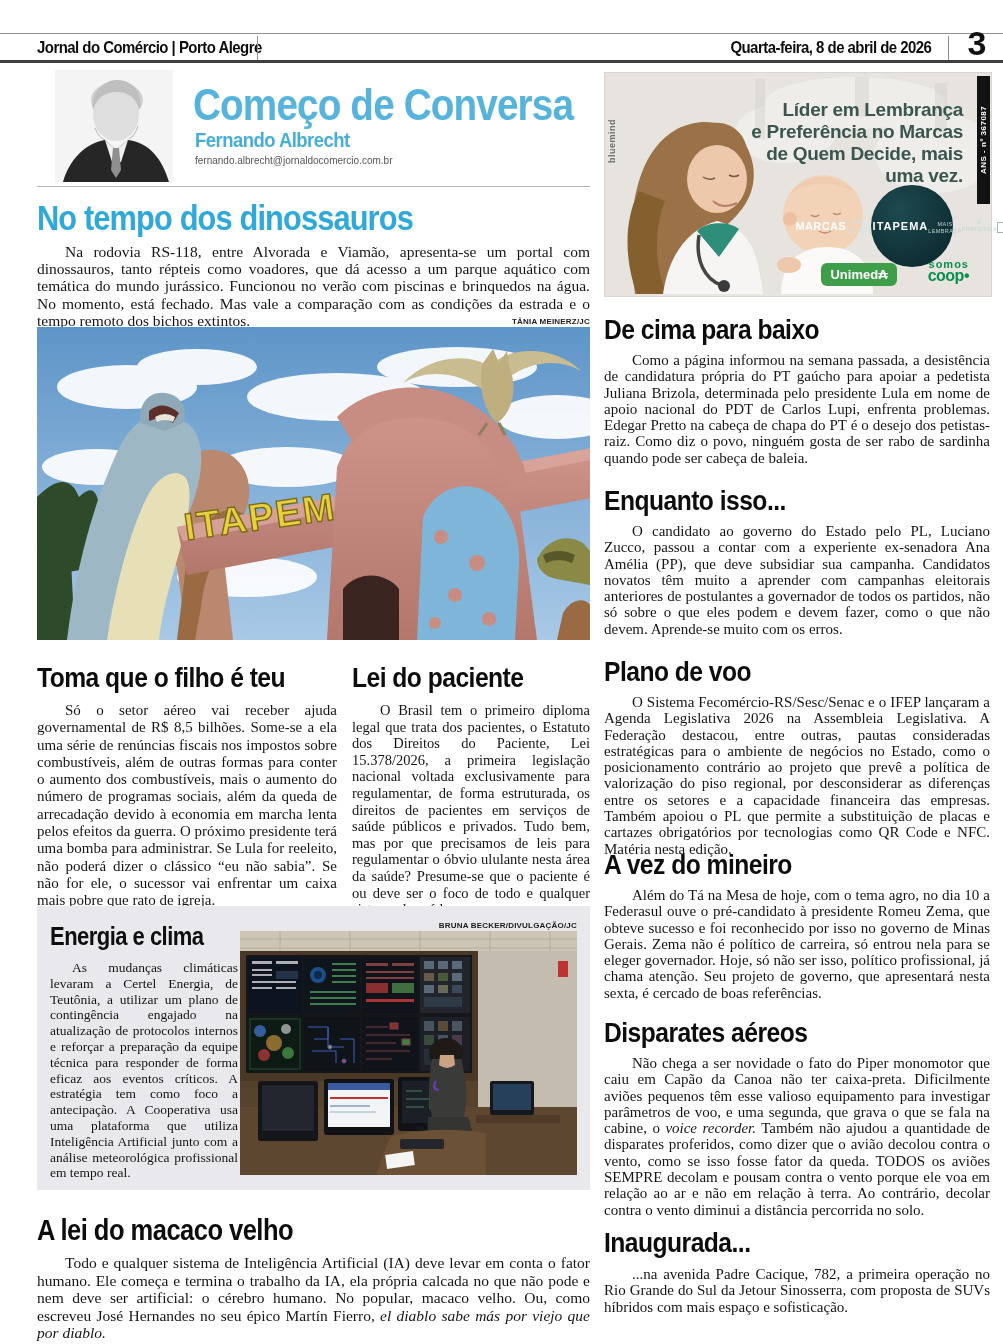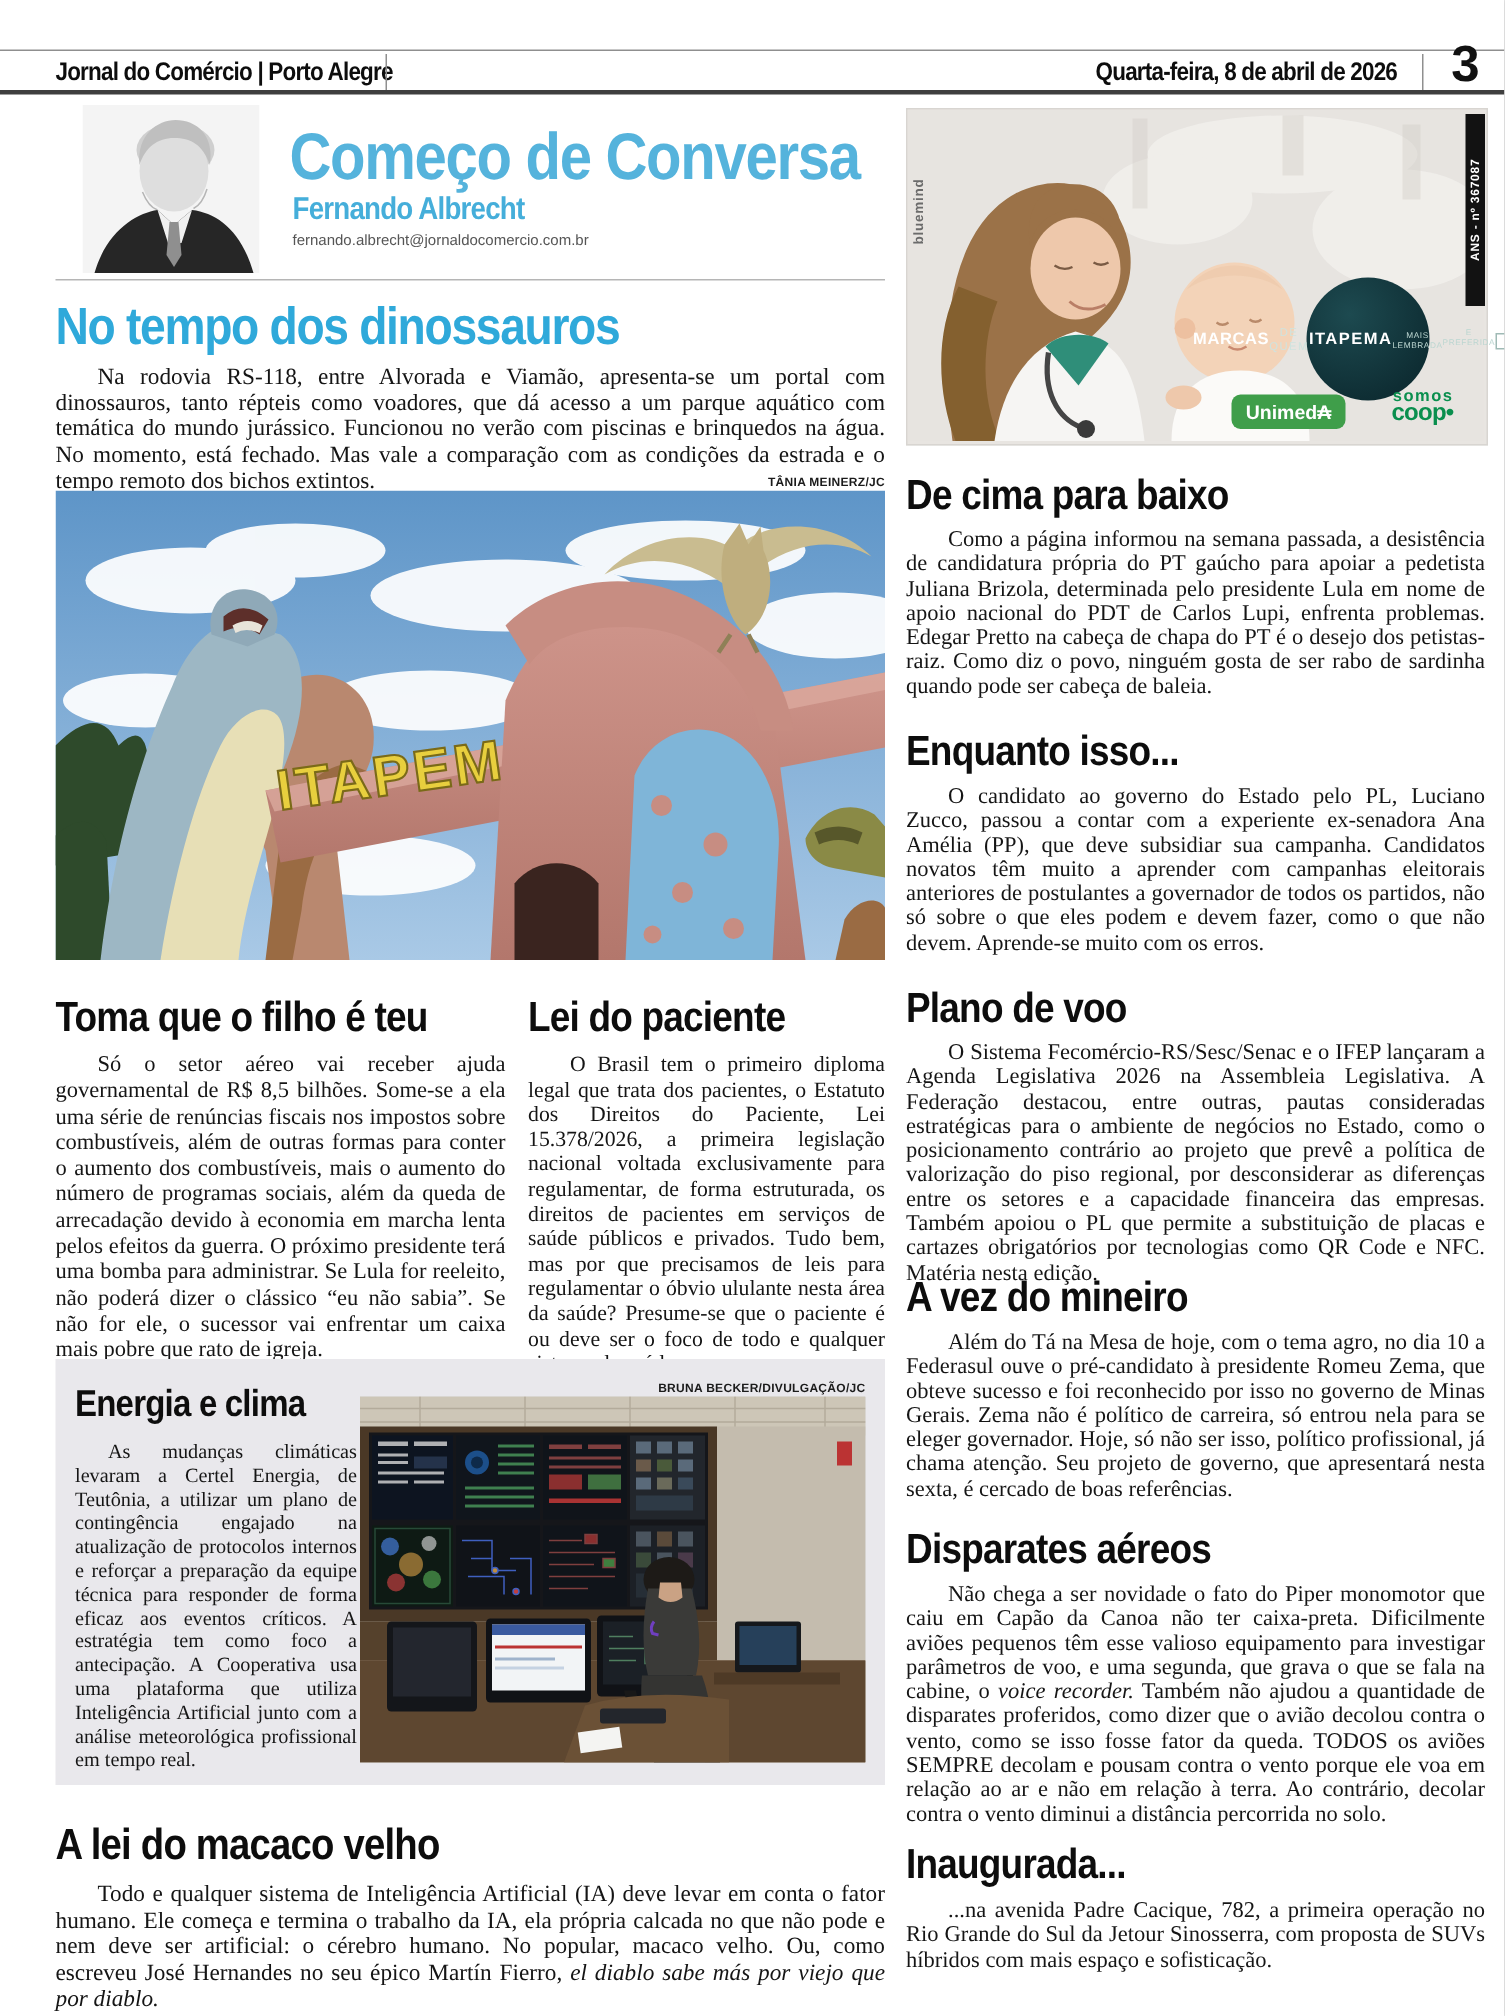--- a/index.html
+++ b/index.html
@@ -301,20 +301,26 @@
       <circle cx="218" cy="142" r="40" fill="#f3d3b8"></circle>
       <path d="M186,120 a40,40 0 0 1 64,0 a44,30 0 0 0 -64,0 Z" fill="#ecc5a5" opacity=".5"></path>
       <circle cx="185" cy="146" r="7" fill="#edc0a0"></circle>
       <path d="M206,142 q4,3 8,0 M228,140 q4,3 8,0" stroke="#b98a6a" stroke-width="1.5" fill="none"></path>
       <path d="M214,158 q6,4 12,0" stroke="#c98a70" stroke-width="1.5" fill="none"></path>
       <path d="M176,221 C176,190 194,174 222,174 C252,174 268,192 268,221 Z" fill="#fbfaf8"></path>
       <ellipse cx="184" cy="192" rx="12" ry="8" fill="#eec8ab"></ellipse>
     </svg>
     <div class="abs blu vert" style="left:2px;top:46px;">bluemind</div>
     <div class="abs ans vert" style="right:1px;top:3px;width:13px;height:128px;">ANS - nº 367087</div>
+    <div class="abs" style="right:28px;top:26px;">
+      <div class="ad-headline">Líder em Lembrança</div>
+      <div class="ad-headline">e Preferência no Marcas</div>
+      <div class="ad-headline">de Quem Decide, mais</div>
+      <div class="ad-headline">uma vez.</div>
+    </div>
     <div class="abs badge" style="left:266px;top:112px;width:82px;height:82px;">
       <div class="b1">MARCAS</div>
       <div class="b2">DE QUEM</div>
       <div class="b3">ITAPEMA</div>
       <div class="b4">MAIS LEMBRADA</div>
       <div class="b4" style="margin-top:0;">E PREFERIDA</div>
       <div class="yr">2026</div>
     </div>
     <div class="abs unimed" style="left:216px;top:190px;width:76px;height:23px;">
       <span>Unimed</span>

